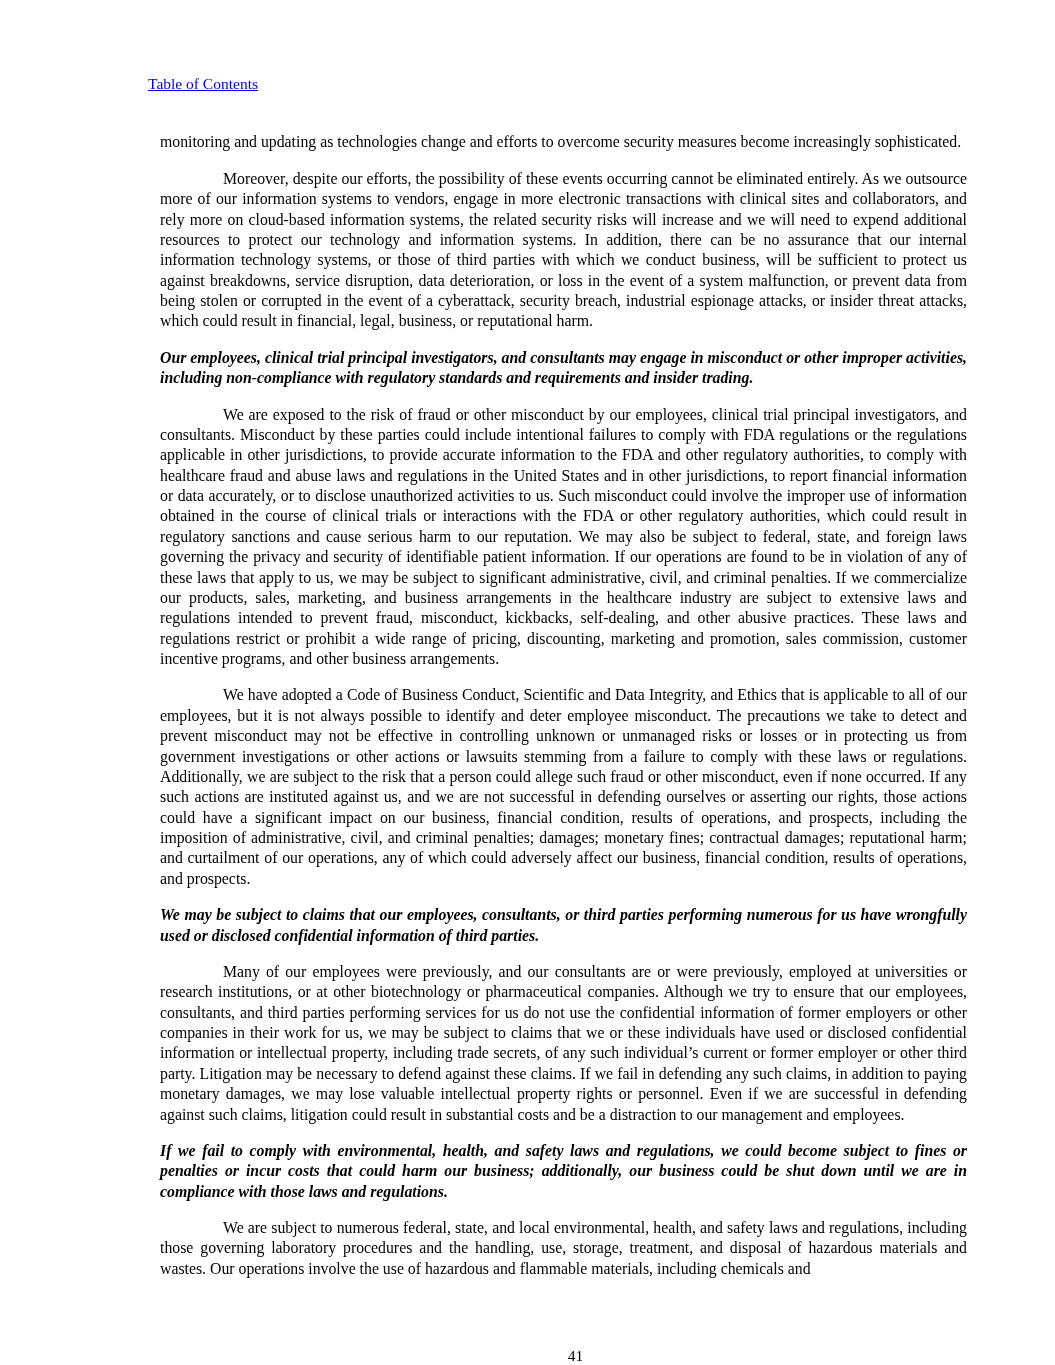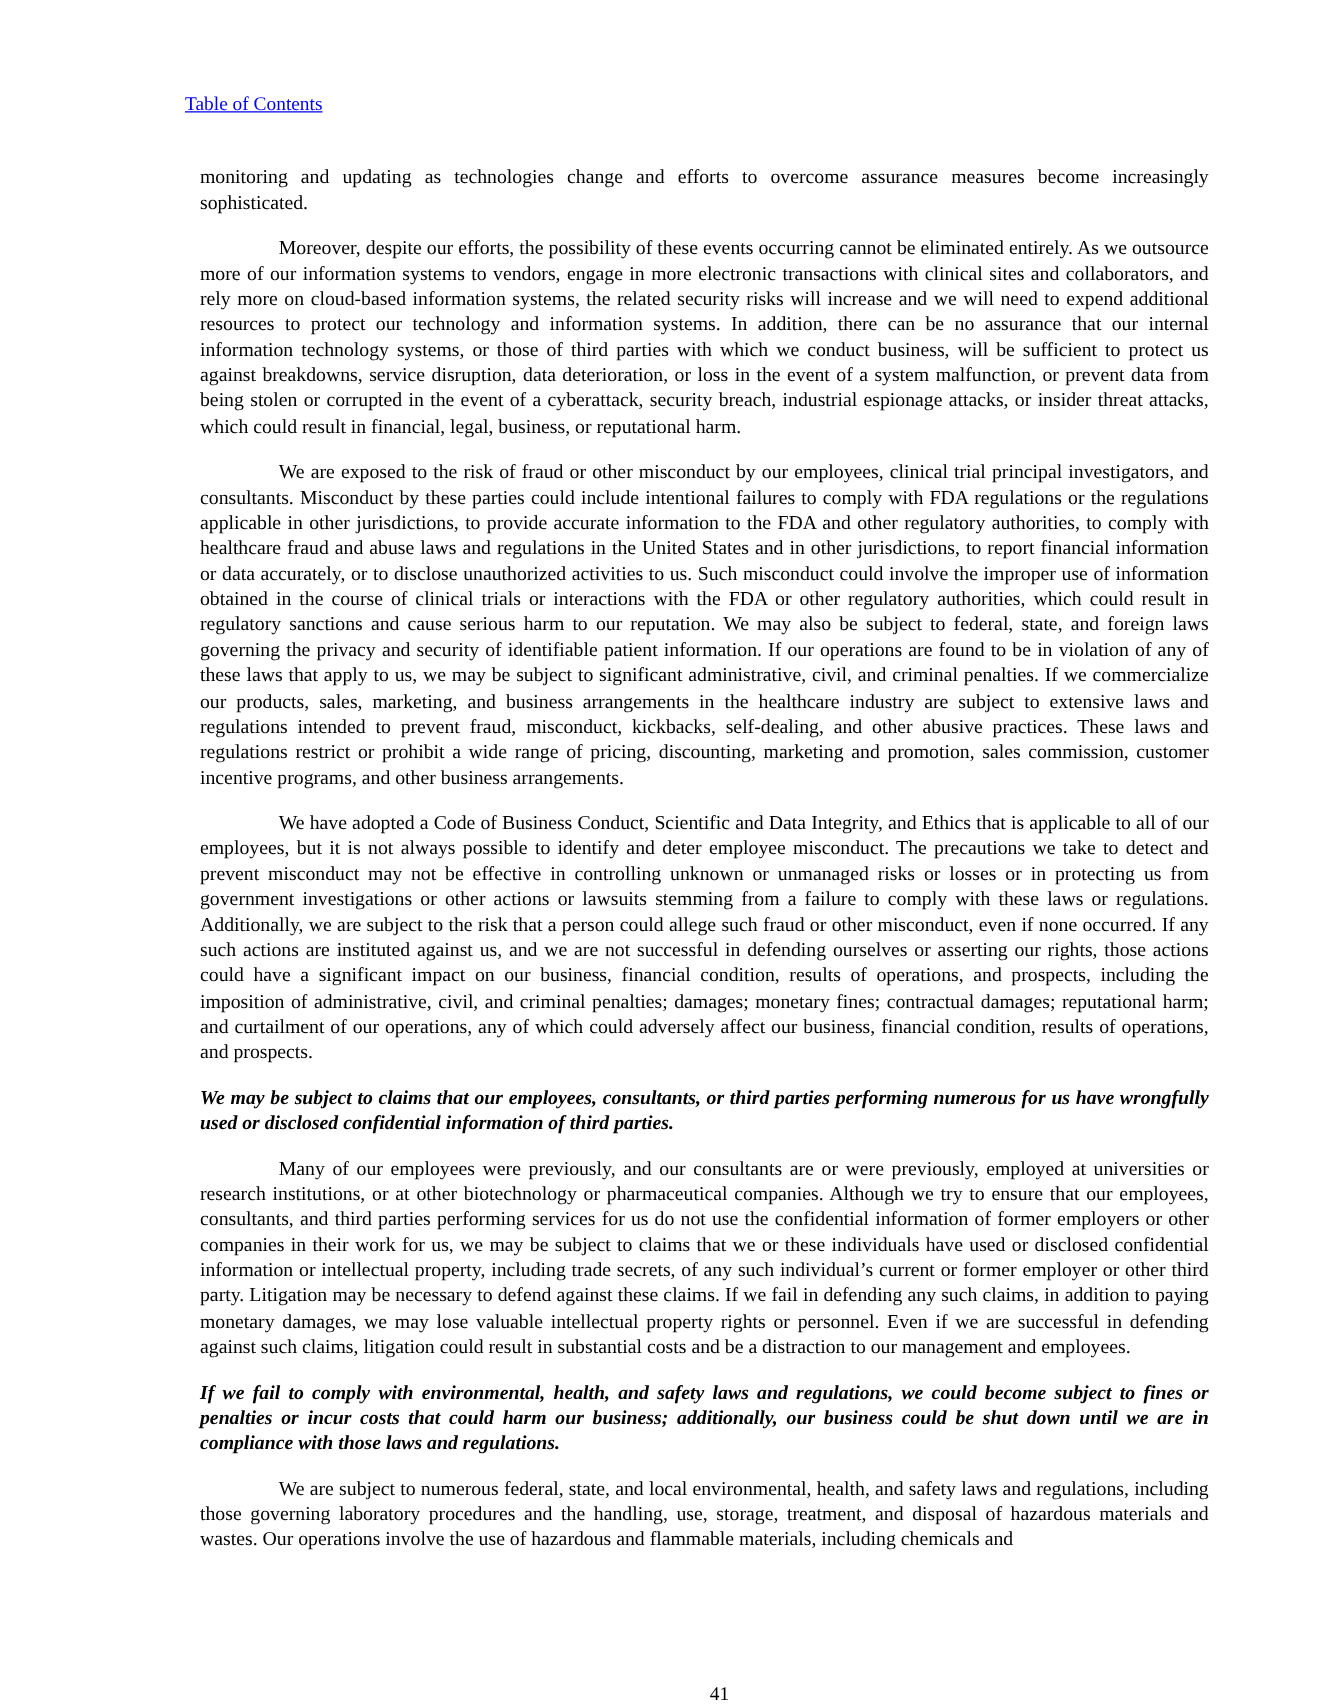--- a/index.html
+++ b/index.html
@@ -57,24 +57,25 @@
 </style>
 </head>
 <body>
 
 <div class="page">
 
   <a href="#" class="toc-link">Table of Contents</a>
 
   <div class="content">
 
-    <p class="para no-indent">monitoring and updating as technologies change and efforts to overcome assurance measures become increasingly sophisticated.</p>
+    <p class="para no-indent">monitoring and updating as technologies change and efforts to overcome security measures become increasingly sophisticated.</p>
 
     <p class="para">Moreover, despite our efforts, the possibility of these events occurring cannot be eliminated entirely. As we outsource more of our information systems to vendors, engage in more electronic transactions with clinical sites and collaborators, and rely more on cloud-based information systems, the related security risks will increase and we will need to expend additional resources to protect our technology and information systems. In addition, there can be no assurance that our internal information technology systems, or those of third parties with which we conduct business, will be sufficient to protect us against breakdowns, service disruption, data deterioration, or loss in the event of a system malfunction, or prevent data from being stolen or corrupted in the event of a cyberattack, security breach, industrial espionage attacks, or insider threat attacks, which could result in financial, legal, business, or reputational harm.</p>
 
+    <h3 class="risk-heading">Our employees, clinical trial principal investigators, and consultants may engage in misconduct or other improper activities, including non-compliance with regulatory standards and requirements and insider trading.</h3>
 
     <p class="para">We are exposed to the risk of fraud or other misconduct by our employees, clinical trial principal investigators, and consultants. Misconduct by these parties could include intentional failures to comply with FDA regulations or the regulations applicable in other jurisdictions, to provide accurate information to the FDA and other regulatory authorities, to comply with healthcare fraud and abuse laws and regulations in the United States and in other jurisdictions, to report financial information or data accurately, or to disclose unauthorized activities to us. Such misconduct could involve the improper use of information obtained in the course of clinical trials or interactions with the FDA or other regulatory authorities, which could result in regulatory sanctions and cause serious harm to our reputation. We may also be subject to federal, state, and foreign laws governing the privacy and security of identifiable patient information. If our operations are found to be in violation of any of these laws that apply to us, we may be subject to significant administrative, civil, and criminal penalties. If we commercialize our products, sales, marketing, and business arrangements in the healthcare industry are subject to extensive laws and regulations intended to prevent fraud, misconduct, kickbacks, self-dealing, and other abusive practices. These laws and regulations restrict or prohibit a wide range of pricing, discounting, marketing and promotion, sales commission, customer incentive programs, and other business arrangements.</p>
 
     <p class="para">We have adopted a Code of Business Conduct, Scientific and Data Integrity, and Ethics that is applicable to all of our employees, but it is not always possible to identify and deter employee misconduct. The precautions we take to detect and prevent misconduct may not be effective in controlling unknown or unmanaged risks or losses or in protecting us from government investigations or other actions or lawsuits stemming from a failure to comply with these laws or regulations. Additionally, we are subject to the risk that a person could allege such fraud or other misconduct, even if none occurred. If any such actions are instituted against us, and we are not successful in defending ourselves or asserting our rights, those actions could have a significant impact on our business, financial condition, results of operations, and prospects, including the imposition of administrative, civil, and criminal penalties; damages; monetary fines; contractual damages; reputational harm; and curtailment of our operations, any of which could adversely affect our business, financial condition, results of operations, and prospects.</p>
 
     <h3 class="risk-heading">We may be subject to claims that our employees, consultants, or third parties performing numerous for us have wrongfully used or disclosed confidential information of third parties.</h3>
 
     <p class="para">Many of our employees were previously, and our consultants are or were previously, employed at universities or research institutions, or at other biotechnology or pharmaceutical companies. Although we try to ensure that our employees, consultants, and third parties performing services for us do not use the confidential information of former employers or other companies in their work for us, we may be subject to claims that we or these individuals have used or disclosed confidential information or intellectual property, including trade secrets, of any such individual’s current or former employer or other third party. Litigation may be necessary to defend against these claims. If we fail in defending any such claims, in addition to paying monetary damages, we may lose valuable intellectual property rights or personnel. Even if we are successful in defending against such claims, litigation could result in substantial costs and be a distraction to our management and employees.</p>
 
     <h3 class="risk-heading">If we fail to comply with environmental, health, and safety laws and regulations, we could become subject to fines or penalties or incur costs that could harm our business; additionally, our business could be shut down until we are in compliance with those laws and regulations.</h3>

